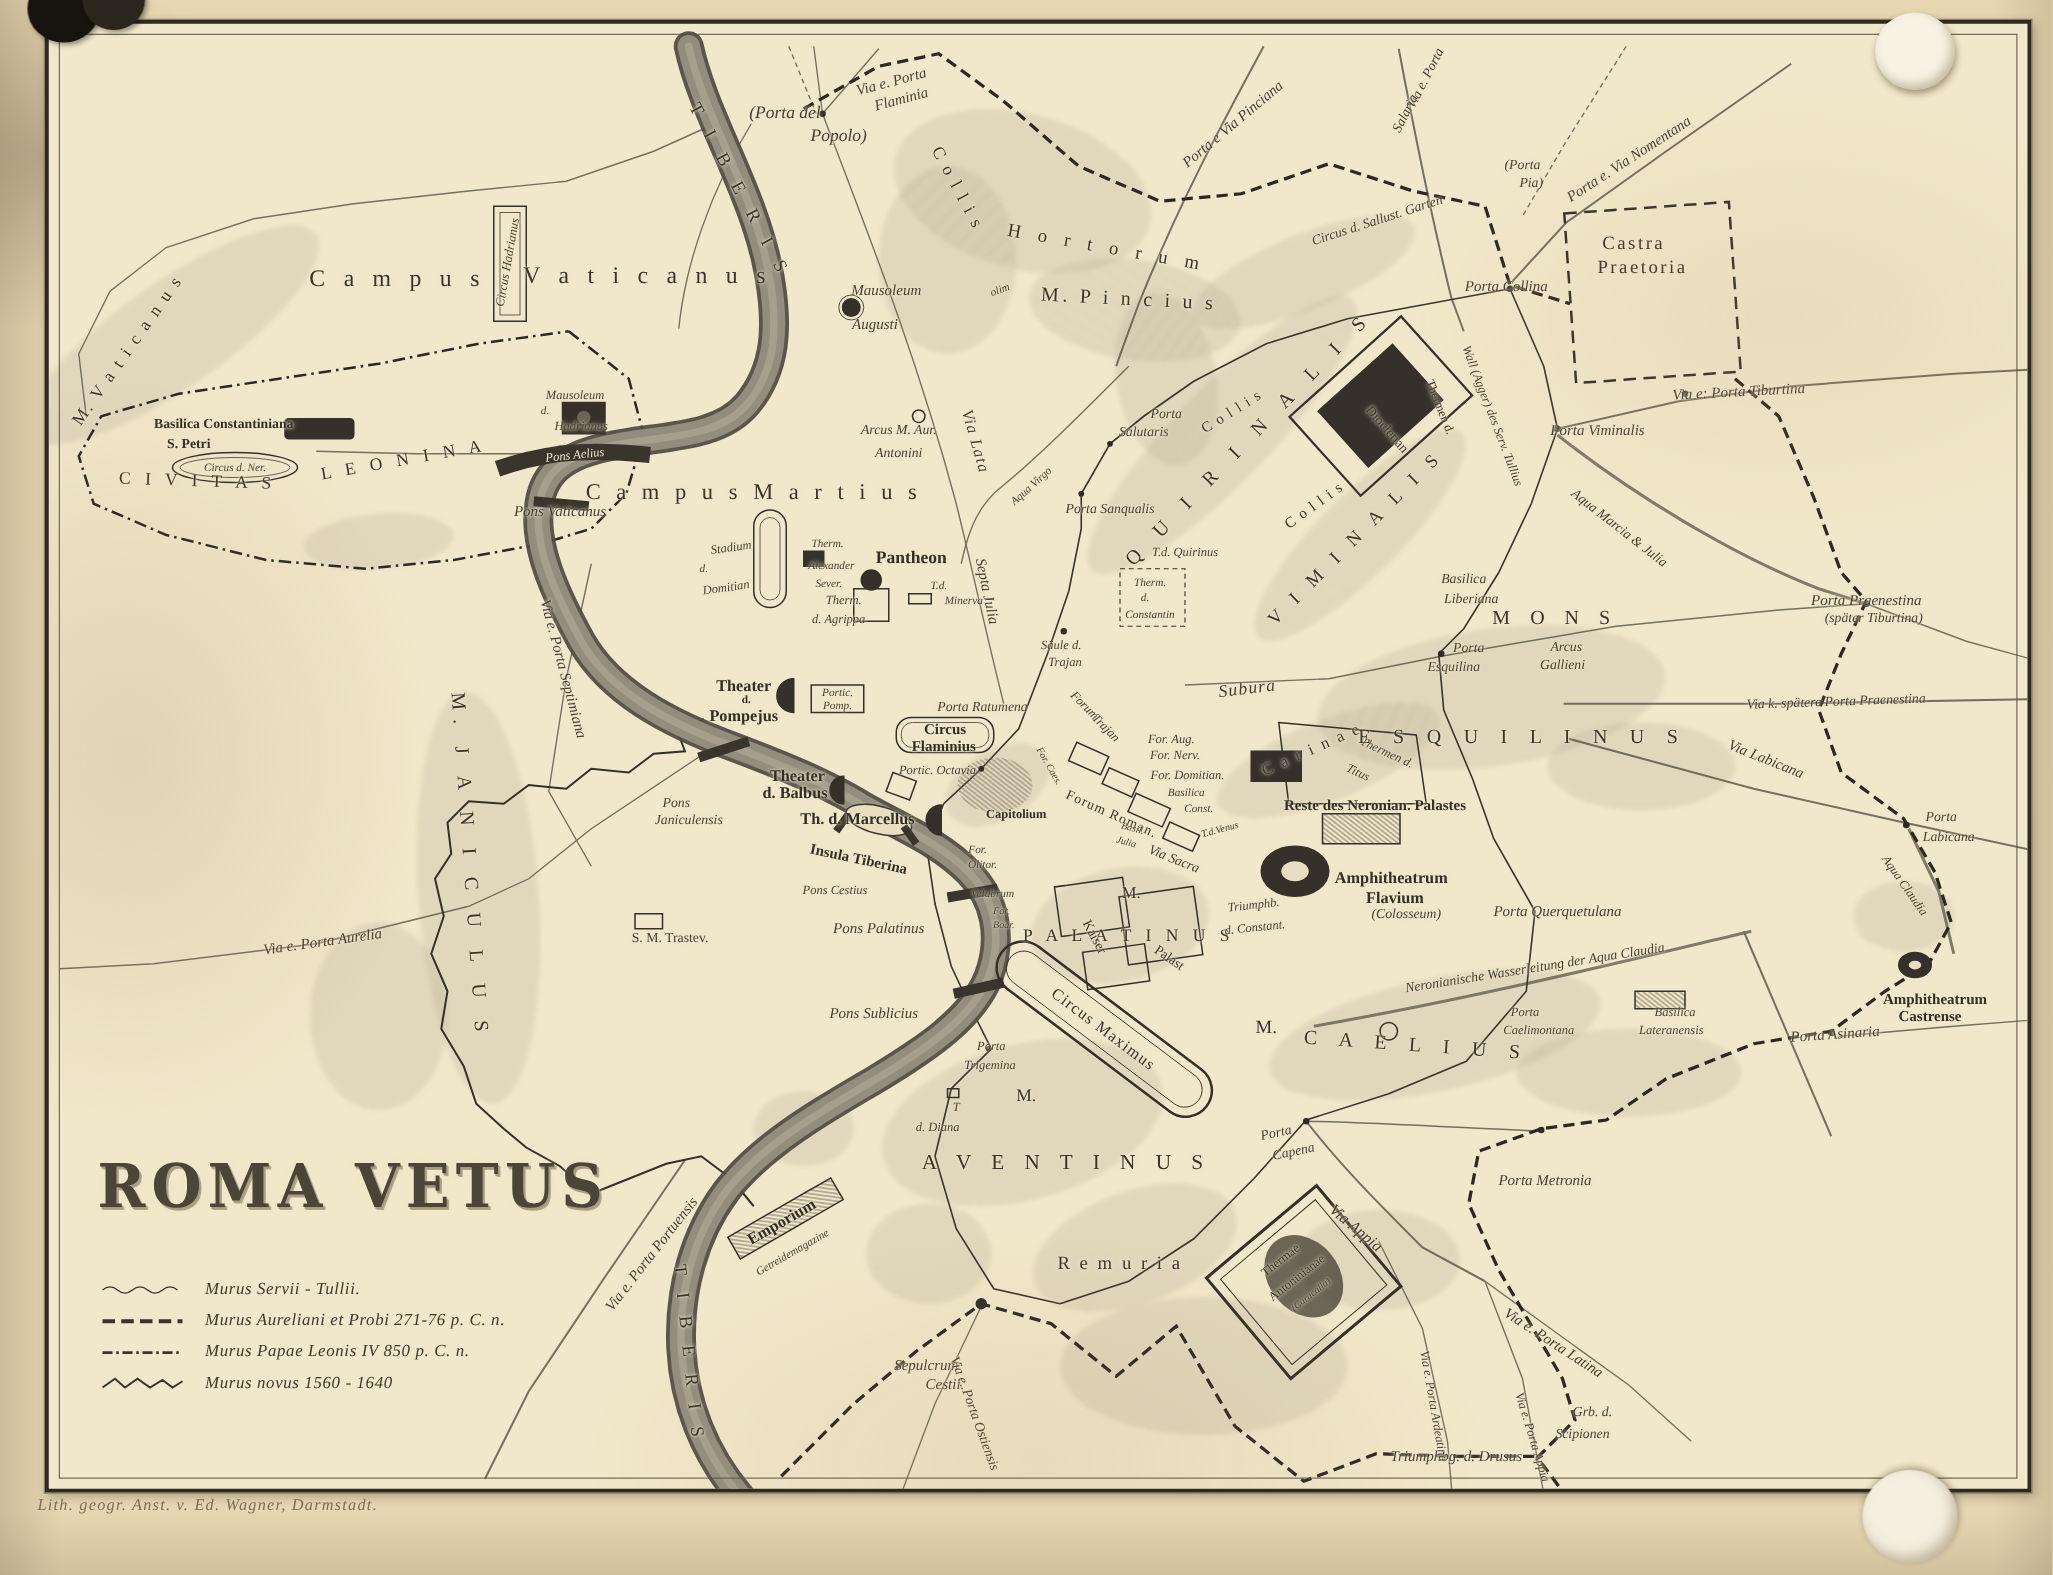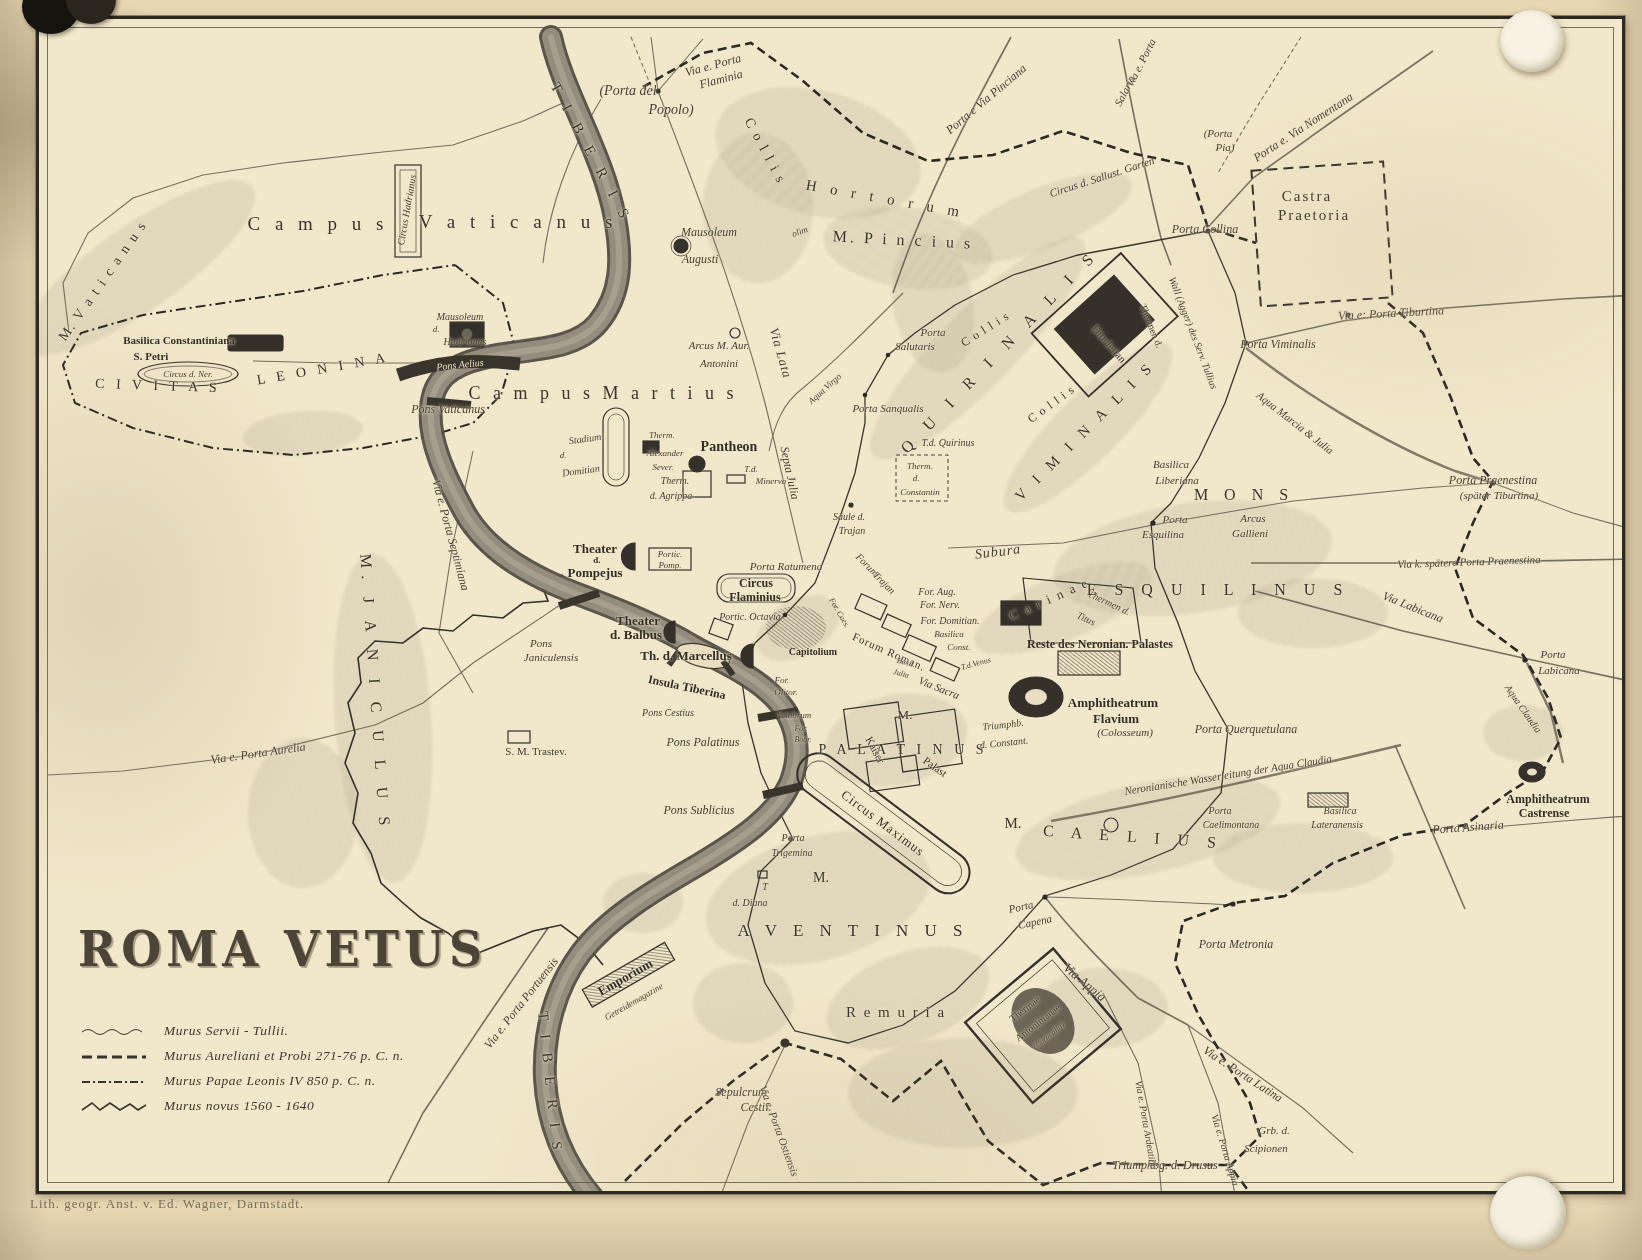--- a/index.html
+++ b/index.html
@@ -31,21 +31,21 @@
   .lbl.rom{color:#454035;}
   .lbl.light{color:#ece3c6;font-style:italic;text-shadow:none;}
   .map-title{position:absolute;left:78px;top:922px;z-index:4;
     font-family:"DejaVu Serif",serif;font-weight:bold;font-size:46px;letter-spacing:5px;
     color:#4c4537;text-shadow:1px 1px 0 #a79c80,2px 2px 0 rgba(60,50,30,.35),0 0 6px rgba(241,231,202,.6);
     transform:scaleY(1.05);}
   .legend{position:absolute;left:78px;top:1018px;z-index:4;}
   .legend-item{display:flex;align-items:center;height:25px;}
   .legend-item svg{width:72px;height:14px;margin-right:14px;flex:none;}
   .legend-item span{font-style:italic;font-size:13.5px;color:#3e392e;letter-spacing:.5px;}
-  .credit{position:absolute;left:30px;top:1196px;z-index:6;
+  .credit{position:absolute;left:30px;top:1196px;z-index:6;font-style:italic;
     font-size:13px;color:#786e59;letter-spacing:1px;}
   .corner{position:absolute;border-radius:50%;z-index:8;}
   .corner.tl1{left:22px;top:-20px;width:58px;height:54px;background:#17140f;box-shadow:2px 2px 4px rgba(0,0,0,.4);}
   .corner.tl2{left:66px;top:-24px;width:50px;height:48px;background:#2a251d;box-shadow:2px 2px 4px rgba(0,0,0,.4);}
   .corner.tr{left:1500px;top:10px;width:64px;height:62px;background:#f7f2e3;
      box-shadow:1px 3px 6px rgba(60,45,20,.45), inset -3px -4px 8px rgba(150,135,100,.5);}
   .corner.br{left:1490px;top:1176px;width:76px;height:74px;background:#f5efdf;
      box-shadow:1px -2px 6px rgba(60,45,20,.4), inset -4px -5px 9px rgba(150,135,100,.5);}
 </style>
 </head>

